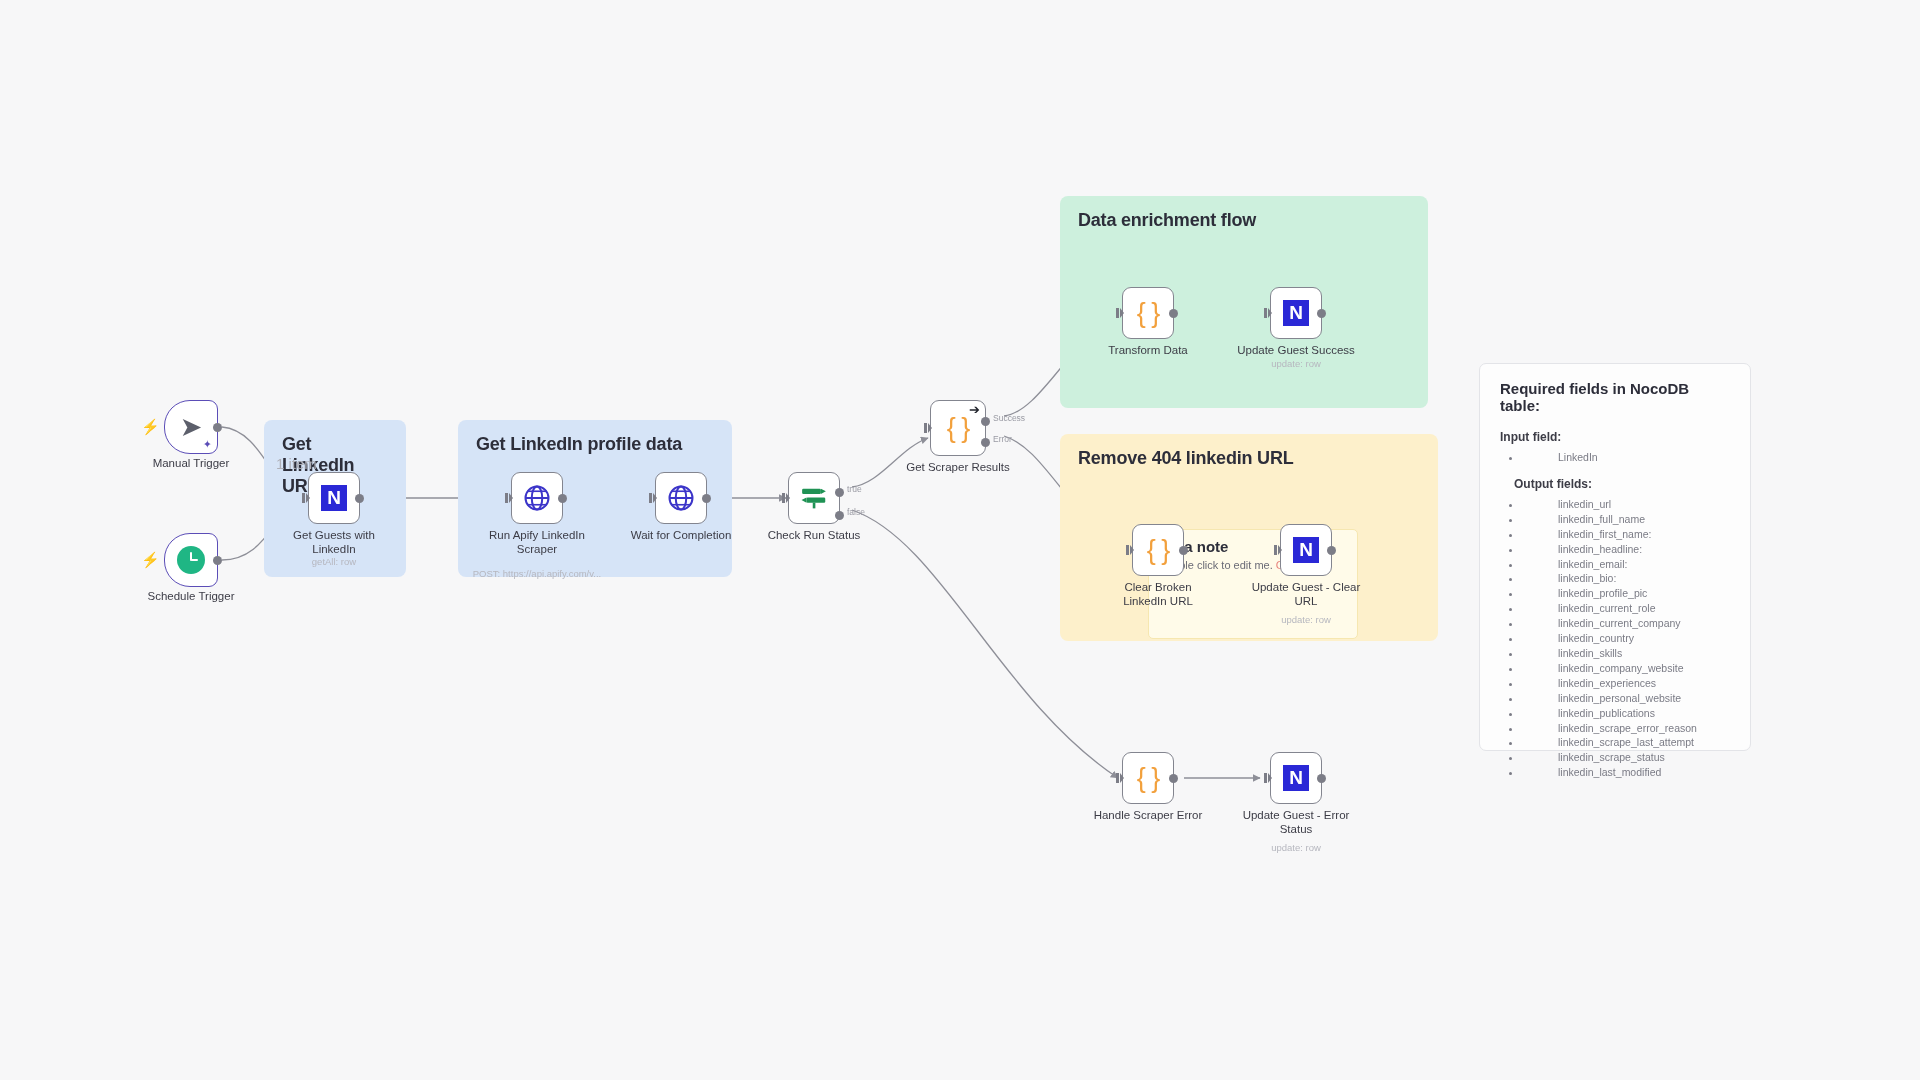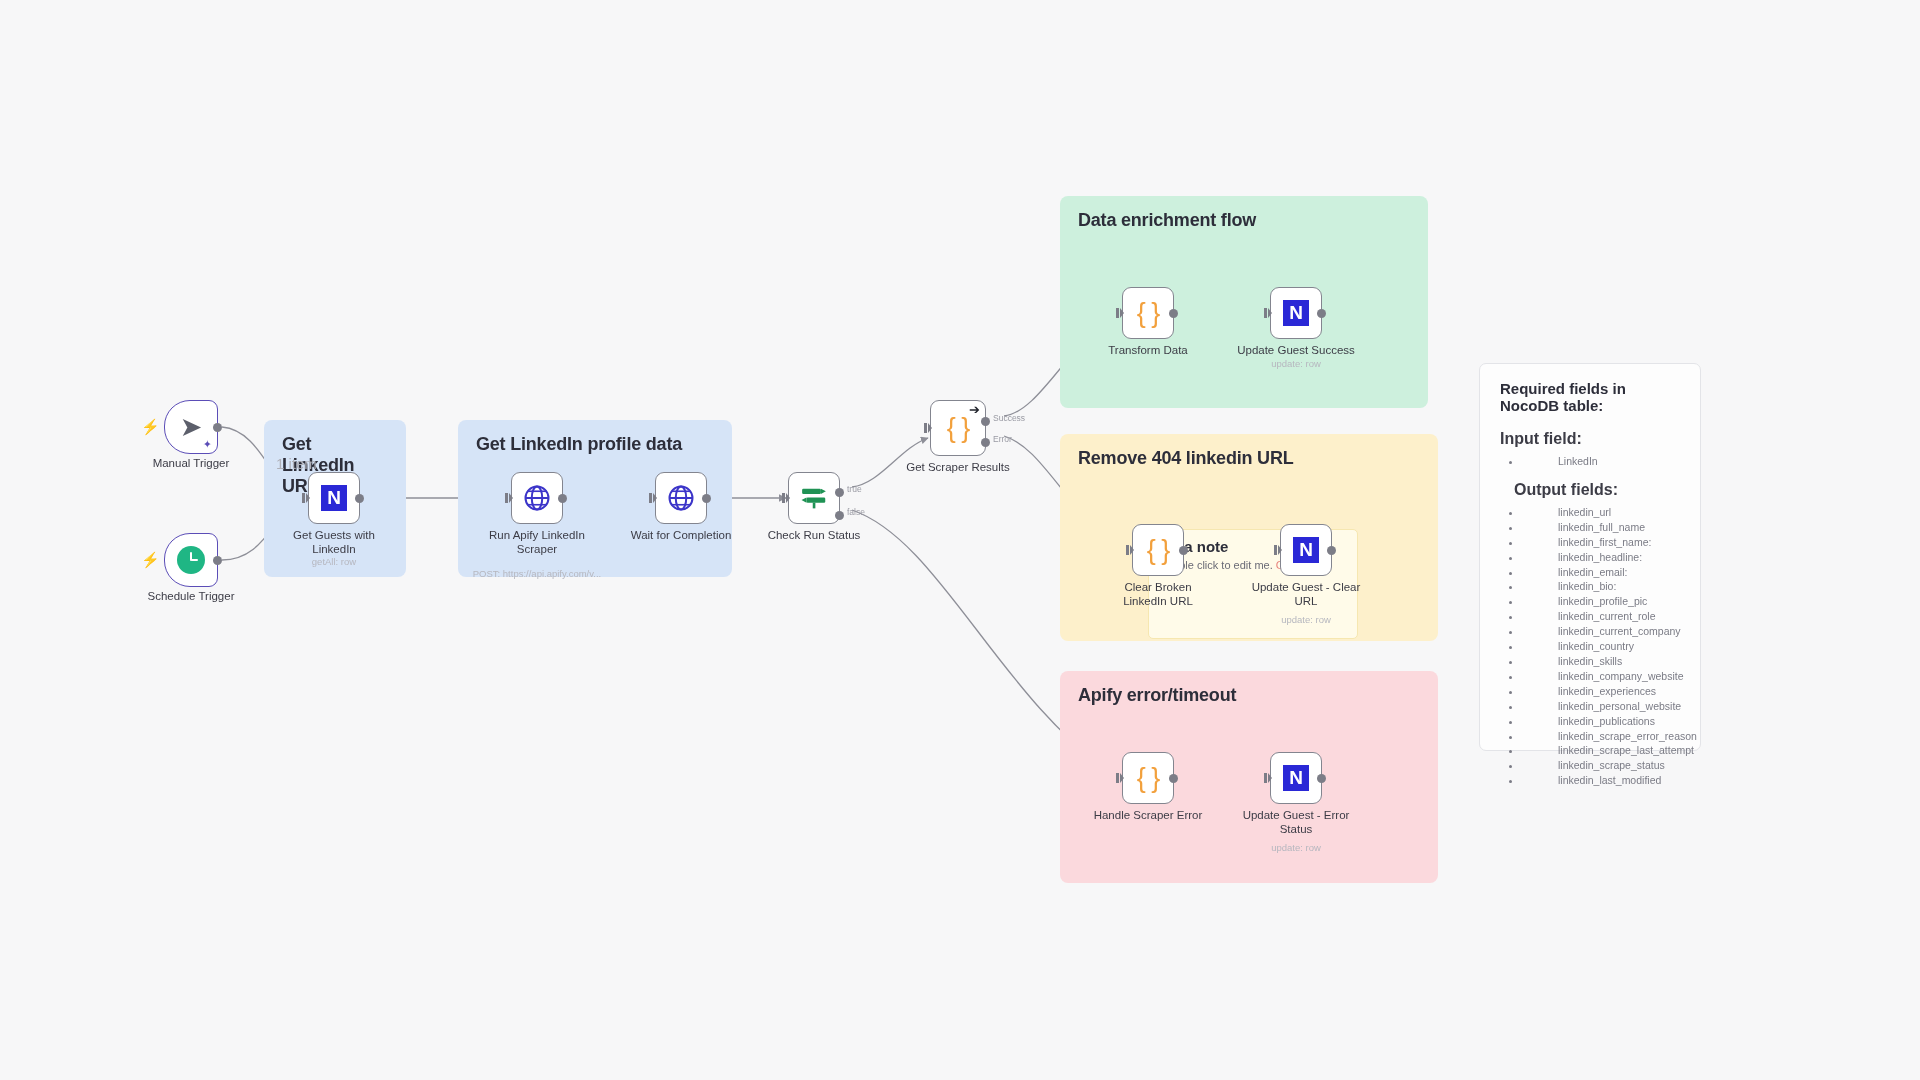--- a/index.html
+++ b/index.html
@@ -139,21 +139,21 @@
 
   
   .doc-note {
     position: absolute;
     background: #fdfdfd;
     border: 1px solid #e3e4e8;
     border-radius: 7px;
     padding: 16px 20px 18px 20px;
   }
   .doc-title { font-size: 15px; font-weight: bold; color: #2d2e3a; margin-bottom: 16px; }
-  .doc-head  { font-size: 16px; font-weight: bold; color: #3c3c46; margin: 0 0 6px 0; }
+  .doc-head  { font-size: 12px; font-weight: bold; color: #3c3c46; margin: 0 0 6px 0; }
   .doc-head.indent { padding-left: 14px; margin-top: 12px; }
   .doc-list { list-style: disc; margin: 0 0 0 22px; }
   .doc-list li { font-size: 10.5px; color: #7a7b85; line-height: 1.42; padding-left: 36px; }
 </style>
 </head>
 <body>
 
 <div id="canvas">
 
   <svg id="edges" viewBox="0 0 1920 1080">
@@ -204,23 +204,20 @@
 
   <div class="group yellow" style="left:1060px; top:434px; width:378px; height:207px;">
     <div class="group-title">Remove 404 linkedin URL</div>
 
     <div class="mini-note" style="left:88px; top:95px; width:210px; height:110px;">
       <div class="mn-title">I'm a note</div>
       <div class="mn-body"><span>Double click to edit me. </span><span class="mn-link">Guide</span></div>
     </div>
   </div>
 
-  <div class="group pink" style="left:1060px; top:671px; width:378px; height:212px;">
-    <div class="group-title">Apify error/timeout</div>
-  </div>
 
   <div class="node" style="left:164px; top:400px;">
     <div class="node-box trigger">
       <span class="bolt">⚡</span>
       <span class="ic-cursor">➤</span>
       <span class="pin-icon">✦</span>
       <span class="port out"></span>
     </div>
     <div class="node-label">Manual Trigger</div>
   </div>
@@ -391,21 +388,21 @@
           <rect x="0" y="0" width="3" height="10" fill="#7c7d87"></rect>
           <path d="M4,0 L4,10 L8,5 z" fill="#7c7d87"></path>
         </svg>
       <span class="ic-nocodb">N</span>
       <span class="port out"></span>
     </div>
     <div class="node-label" style="width:112px;">Update Guest - Error Status</div>
     <div class="node-sub" style="top:90px;">update: row</div>
   </div>
 
-  <div class="doc-note" style="left:1479px; top:363px; width:222px; height:388px;">
+  <div class="doc-note" style="left:1479px; top:363px; width:272px; height:388px;">
     <div class="doc-title">Required fields in NocoDB table:</div>
     <div class="doc-head">Input field:</div>
     <ul class="doc-list" id="input-list">
         <li>LinkedIn</li>
       </ul>
     <div class="doc-head indent">Output fields:</div>
     <ul class="doc-list" id="output-list">
         <li>linkedin_url</li>
         <li>linkedin_full_name</li>
         <li>linkedin_first_name:</li>

